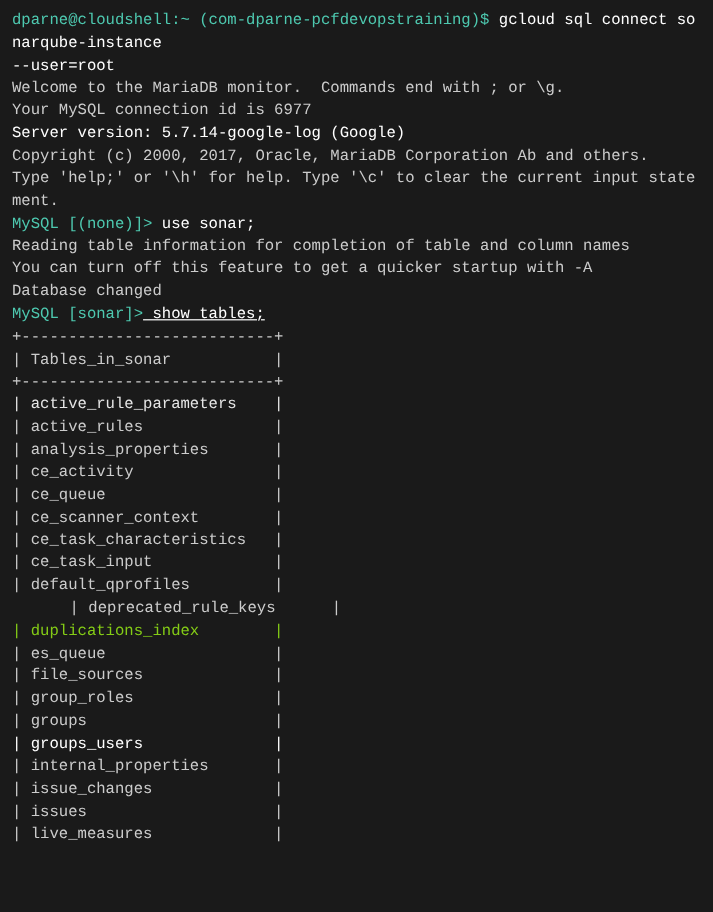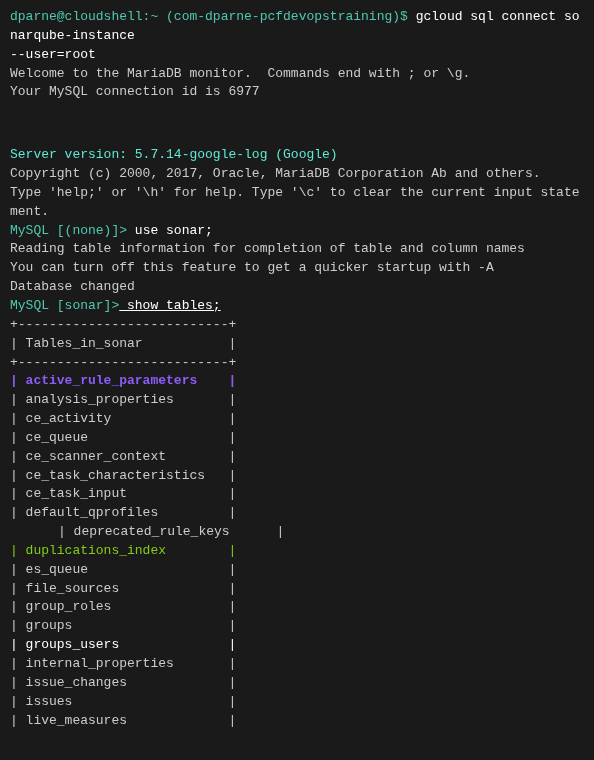--- a/index.html
+++ b/index.html
@@ -34,36 +34,37 @@
   </style>
 </head>
 <body>
 
 <div class="terminal">
   <div id="terminal-content">
       <div class="line"><span style="color: rgb(78, 201, 176);">dparne@cloudshell:~ (com-dparne-pcfdevopstraining)$ </span><span style="color: rgb(255, 255, 255);">gcloud sql connect sonarqube-instance
 --user=root</span></div>
       <div class="line" style="color: rgb(204, 204, 204);">Welcome to the MariaDB monitor.  Commands end with ; or \g.</div>
       <div class="line" style="color: rgb(204, 204, 204);">Your MySQL connection id is 6977</div>
-      <div class="line" style="color: #5eead4; margin-top: 44px;">Server version: 5.7.14-google-log (Google)</div>
+      <div class="line" style="color: #ffffff;">Server version: 5.7.14-google-log (Google)</div>
       <div class="line" style="color: rgb(204, 204, 204);"></div>
       <div class="line" style="color: rgb(204, 204, 204);">Copyright (c) 2000, 2017, Oracle, MariaDB Corporation Ab and others.</div>
       <div class="line" style="color: rgb(204, 204, 204);"></div>
       <div class="line" style="color: rgb(204, 204, 204);">Type 'help;' or '\h' for help. Type '\c' to clear the current input statement.</div>
       <div class="line" style="color: rgb(204, 204, 204);"></div>
       <div class="line"><span style="color: rgb(78, 201, 176);">MySQL [(none)]&gt;</span><span style="color: rgb(255, 255, 255);"> use sonar;</span></div>
       <div class="line" style="color: rgb(204, 204, 204);">Reading table information for completion of table and column names</div>
       <div class="line" style="color: rgb(204, 204, 204);">You can turn off this feature to get a quicker startup with -A</div>
       <div class="line" style="color: rgb(204, 204, 204);"></div>
       <div class="line" style="color: rgb(204, 204, 204);">Database changed</div>
       <div class="line"><span style="color: rgb(78, 201, 176);">MySQL [sonar]&gt;</span><span style="color: rgb(255, 255, 255); text-decoration: underline;"> show tables;</span></div>
       <div class="line" style="color: rgb(204, 204, 204);">+---------------------------+</div>
       <div class="line" style="color: rgb(204, 204, 204);">| Tables_in_sonar           |</div>
       <div class="line" style="color: rgb(204, 204, 204);">+---------------------------+</div>
-      <div class="line" style="color: #8b5cf6; font-weight: bold;">| active_rule_parameters    |</div>
+      <div class="line" style="color: #e5e5e5;">| active_rule_parameters    |</div>
+      <div class="line" style="color: rgb(204, 204, 204);">| active_rules              |</div>
       <div class="line" style="color: rgb(204, 204, 204);">| analysis_properties       |</div>
       <div class="line" style="color: rgb(204, 204, 204);">| ce_activity               |</div>
       <div class="line" style="color: rgb(204, 204, 204);">| ce_queue                  |</div>
       <div class="line" style="color: rgb(204, 204, 204);">| ce_scanner_context        |</div>
       <div class="line" style="color: rgb(204, 204, 204);">| ce_task_characteristics   |</div>
       <div class="line" style="color: rgb(204, 204, 204);">| ce_task_input             |</div>
       <div class="line" style="color: rgb(204, 204, 204);">| default_qprofiles         |</div>
       <div class="line" style="color: rgb(204, 204, 204); margin-left: 48px;">| deprecated_rule_keys      |</div>
       <div class="line" style="color: #84cc16;">| duplications_index        |</div>
       <div class="line" style="color: rgb(204, 204, 204);">| es_queue                  |</div>

